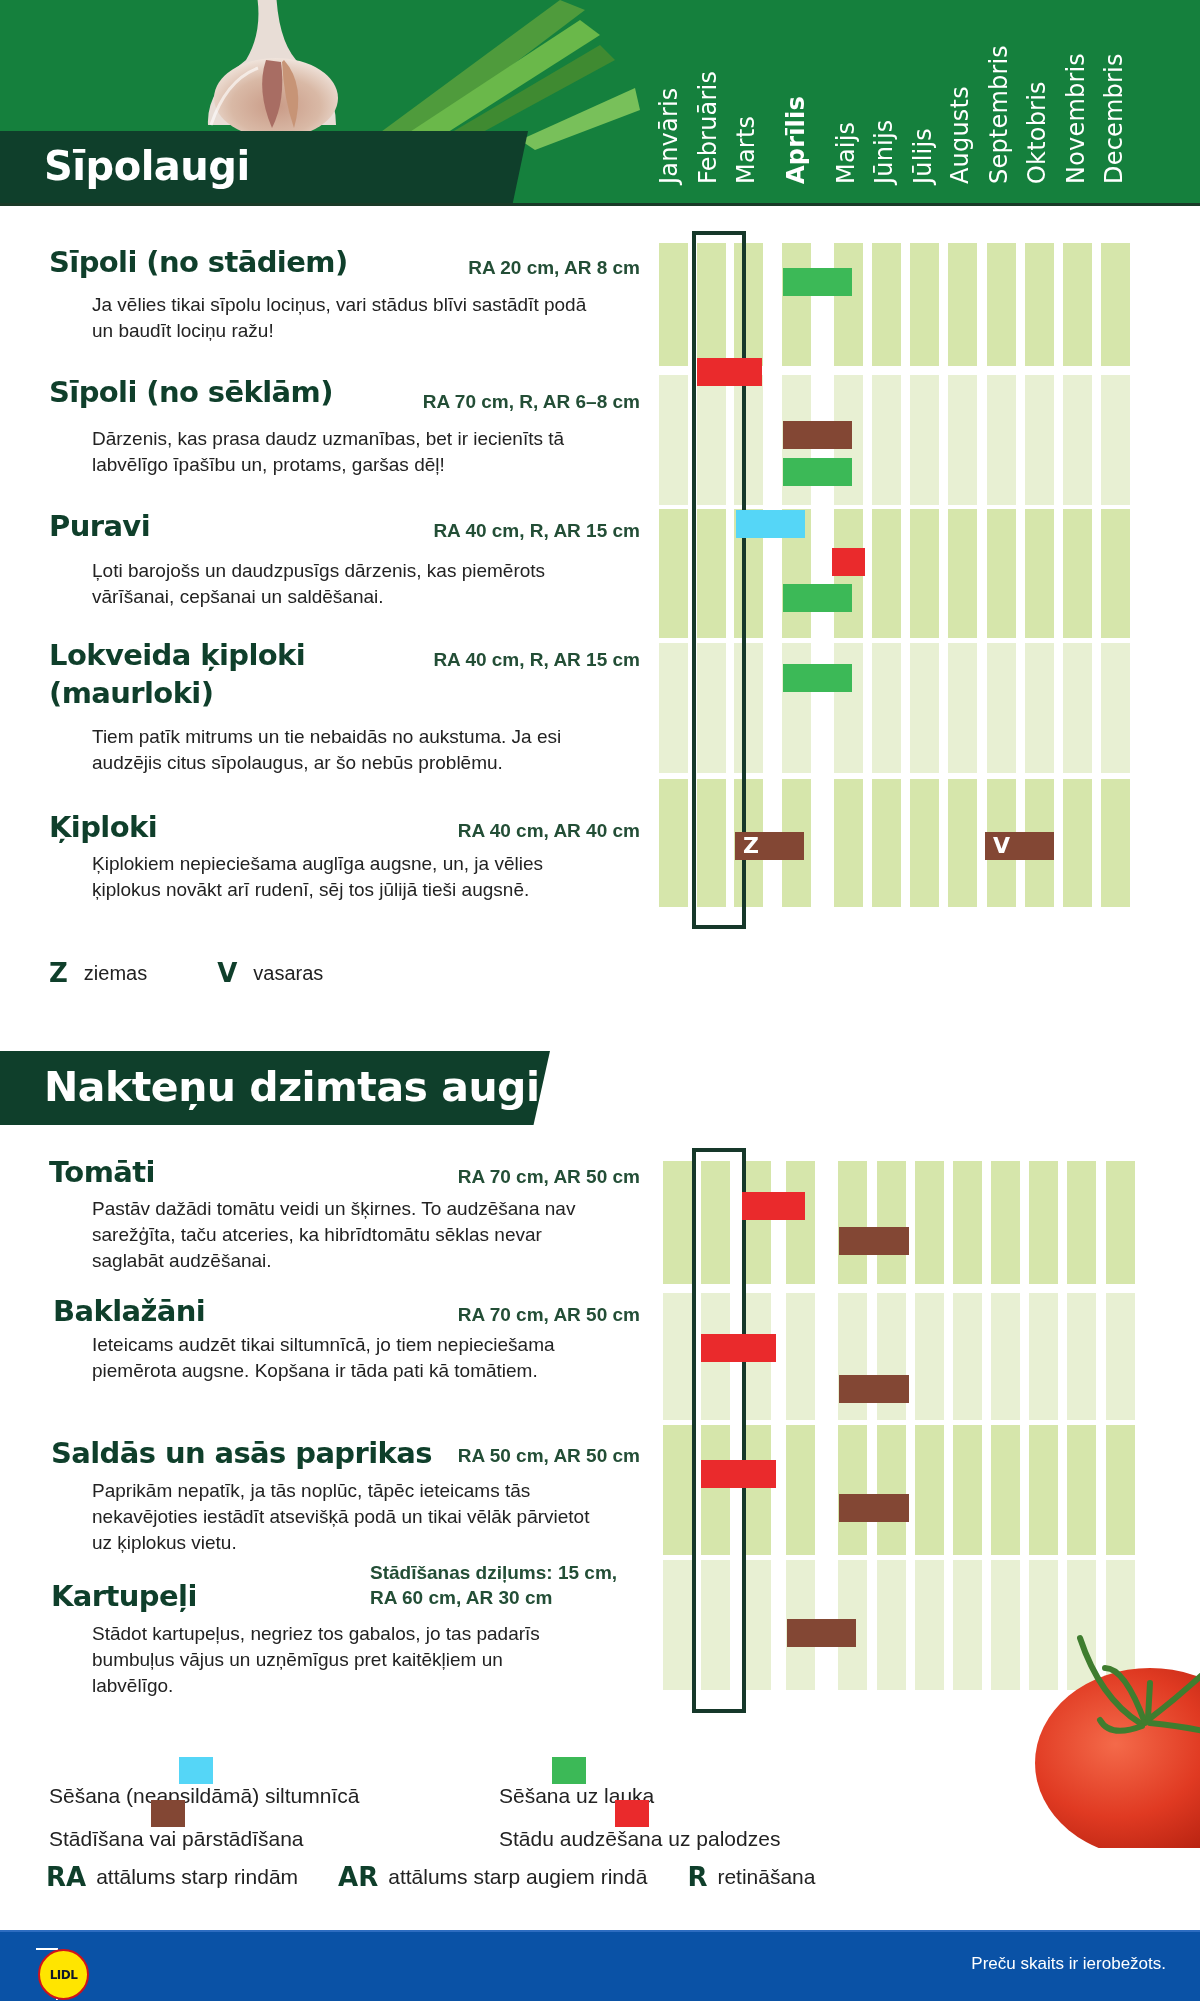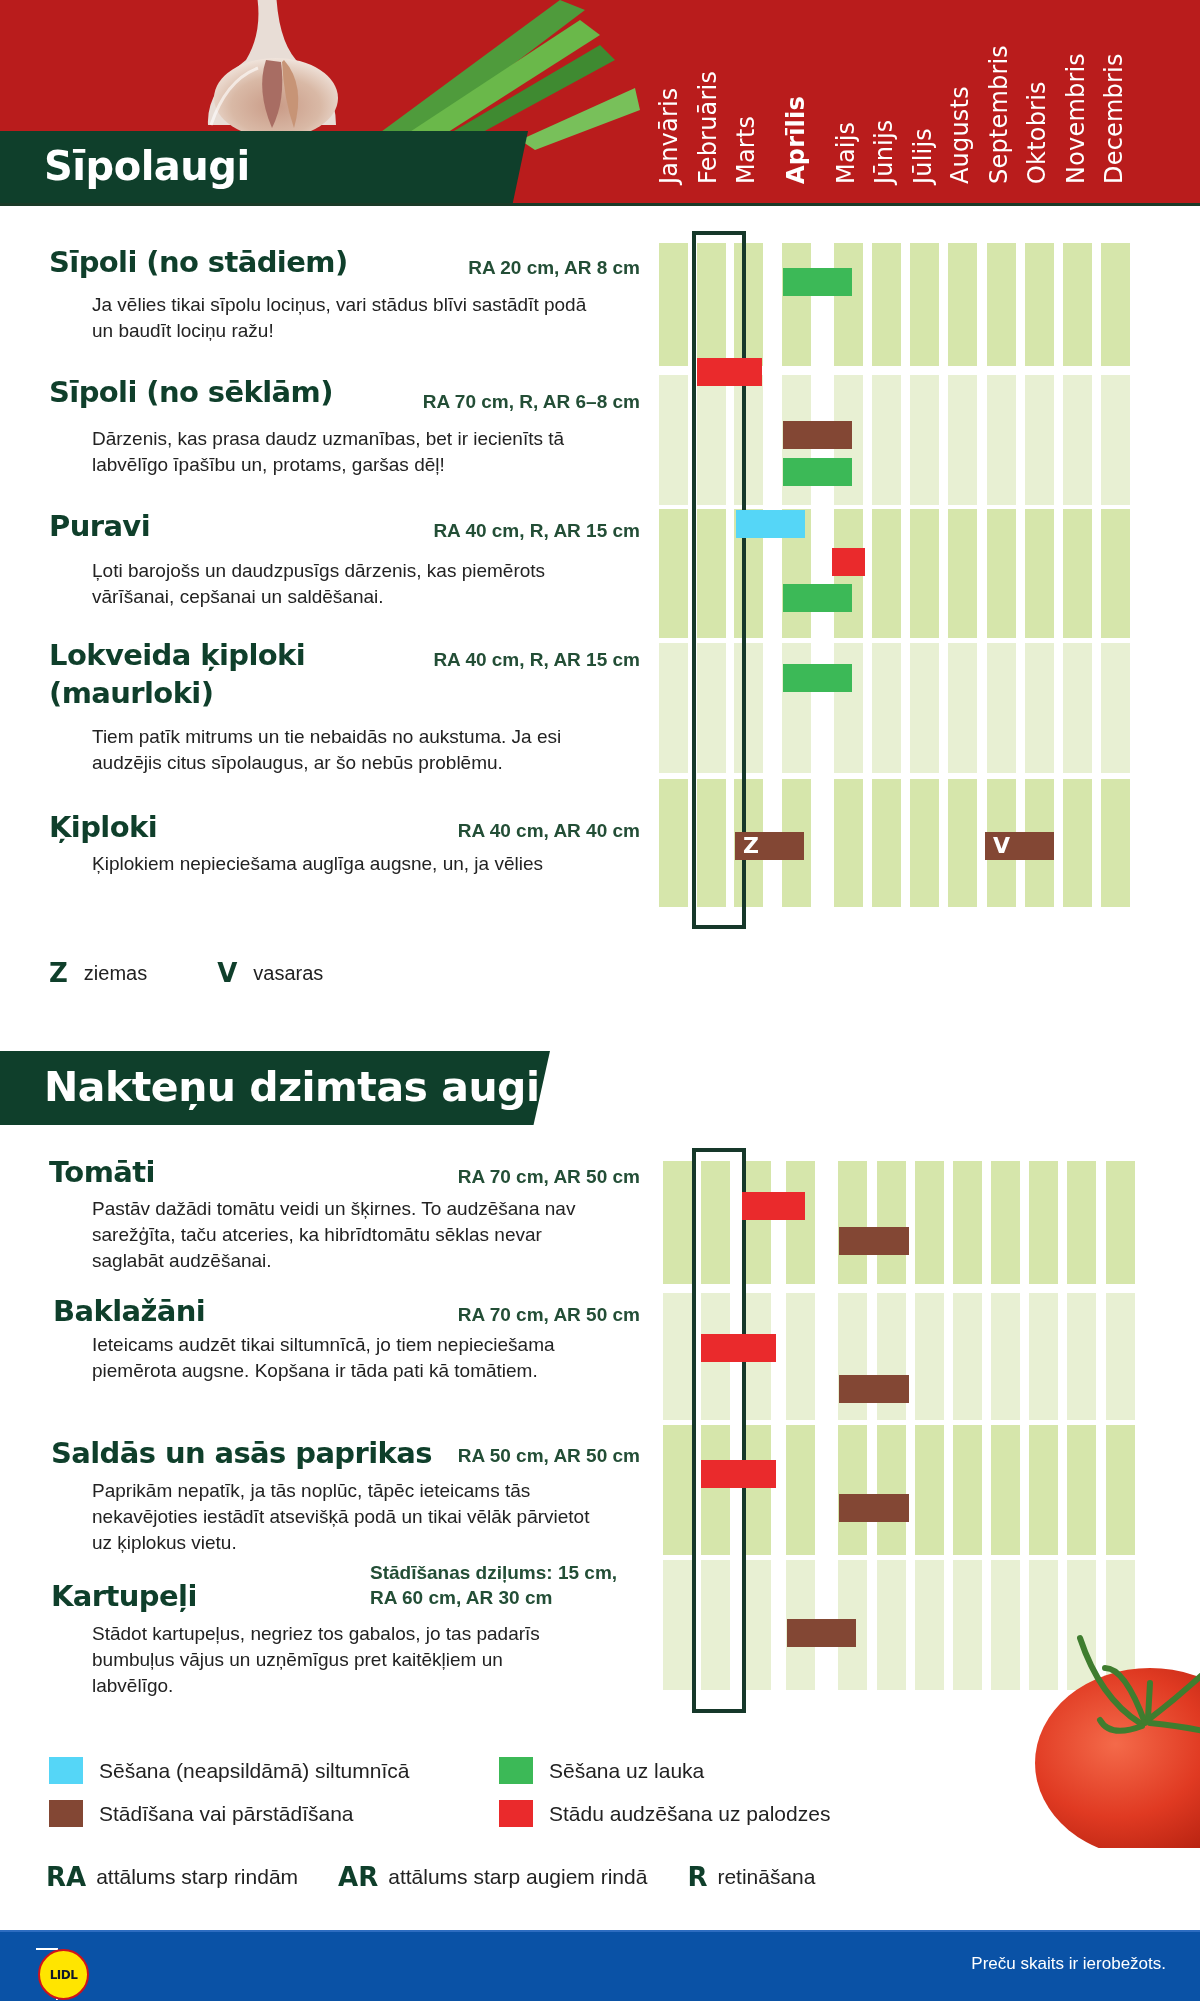--- a/index.html
+++ b/index.html
@@ -1,20 +1,20 @@
 <!DOCTYPE html>
 <html><head>
 <meta charset="utf-8">
 <style>
   * { box-sizing: border-box; margin: 0; padding: 0; }
   html, body { width: 1200px; height: 2001px; background: #ffffff; overflow: hidden; }
   body { position: relative; font-family: "Liberation Sans", "DejaVu Sans", sans-serif; color: #1f2a22; }
 
   
-  .header { position: absolute; left: 0; top: 0; width: 1200px; height: 206px; background: #b91c1c; overflow: hidden; }
+  .header { position: absolute; left: 0; top: 0; width: 1200px; height: 206px; background: #15803d; overflow: hidden; }
   .header::after { content: ""; position: absolute; left: 0; right: 0; bottom: 0; height: 3px; background: #1a3a28; }
   .garlic { position: absolute; left: 186px; top: -10px; width: 170px; height: 150px; }
   .leek { position: absolute; left: 370px; top: 0; width: 270px; height: 150px; }
   .title-band { position: absolute; left: 0; top: 131px; width: 528px; height: 75px; background: #0f3f2b;
     clip-path: polygon(0 0, 100% 0, 97% 100%, 0 100%); box-shadow: 0 4px 10px rgba(0,0,0,0.35); }
   .section-title { position: absolute; left: 44px; font-family: "DejaVu Sans", sans-serif; font-weight: bold; color: #ffffff; letter-spacing: -0.5px; }
   .title-1 { top: 143px; font-size: 40px; }
 
   .month { position: absolute; bottom: 22px; transform-origin: left bottom; transform: rotate(-90deg);
     color: #ffffff; font-size: 24px; white-space: nowrap; font-family: "DejaVu Sans", sans-serif; font-weight: normal; letter-spacing: 0.2px; }
@@ -35,21 +35,21 @@
   .title-band-2 { position: absolute; left: 0; top: 1051px; width: 550px; height: 74px; background: #0f3f2b;
     clip-path: polygon(0 0, 100% 0, 97% 100%, 0 100%); }
   .title-2 { top: 1063px; font-size: 41px; }
 
   
   .sym-legend { position: absolute; top: 958px; left: 49px; display: flex; align-items: center; font-size: 20px; }
   .sym-legend .sym { font-family: "DejaVu Sans", sans-serif; font-weight: bold; color: #0f3f2b; font-size: 26px; margin-right: 16px; }
   .sym-legend .txt { margin-right: 70px; color: #222; }
 
   .color-legend { position: absolute; left: 49px; top: 1757px; width: 850px; }
-  .cl-item { position: absolute; display: flex; align-items: center; font-size: 21px; color: #222; white-space: nowrap; }
+  .cl-item { position: absolute; display: flex; align-items: center; font-size: 21px; color: #222; white-space: nowrap; flex-direction: column; }
   .swatch { width: 34px; height: 27px; margin-right: 16px; }
   .abbr-legend { position: absolute; top: 1862px; left: 46px; display: flex; align-items: center; font-size: 21px; color: #222; }
   .abbr-legend .abbr { font-family: "DejaVu Sans", sans-serif; font-weight: bold; color: #0f3f2b; font-size: 26px; margin-right: 10px; }
   .abbr-legend .txt { margin-right: 40px; }
 
   
   .tomato { position: absolute; left: 1030px; top: 1628px; width: 200px; height: 220px; }
 
   
   .footer { position: absolute; left: 0; top: 1930px; width: 1200px; height: 71px; background: #0a52a6; border-top: 2px solid #2d6cc0; }
@@ -213,20 +213,21 @@
     <div>Tiem patīk mitrums un tie nebaidās no aukstuma. Ja esi</div>
     <div>audzējis citus sīpolaugus, ar šo nebūs problēmu.</div>
   </div>
 </div>
 
 <div>
   <div class="plant-name" style="left:49px;top:808px">Ķiploki</div>
   <div class="plant-spacing" style="top:818px">RA 40 cm, AR 40 cm</div>
   <div class="plant-desc" style="top:851px">
     <div>Ķiplokiem nepieciešama auglīga augsne, un, ja vēlies</div>
+    <div>ķiplokus novākt arī rudenī, sēj tos jūlijā tieši augsnē.</div>
   </div>
 </div>
 
 <div class="sym-legend">
   <span class="sym">Z</span>
   <span class="txt">ziemas</span>
   <span class="sym">V</span>
   <span class="txt">vasaras</span>
 </div>
 

